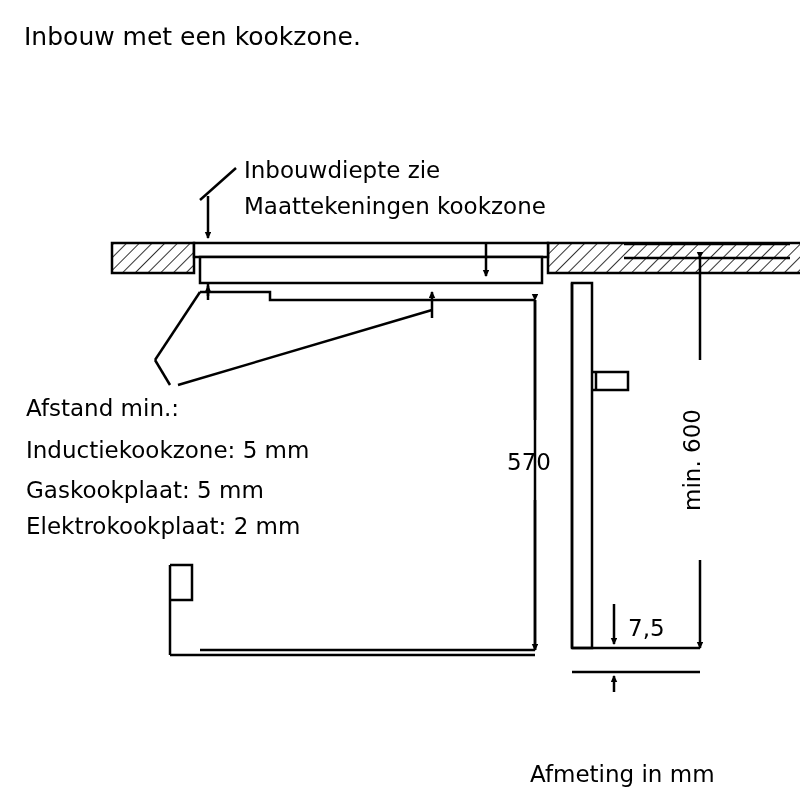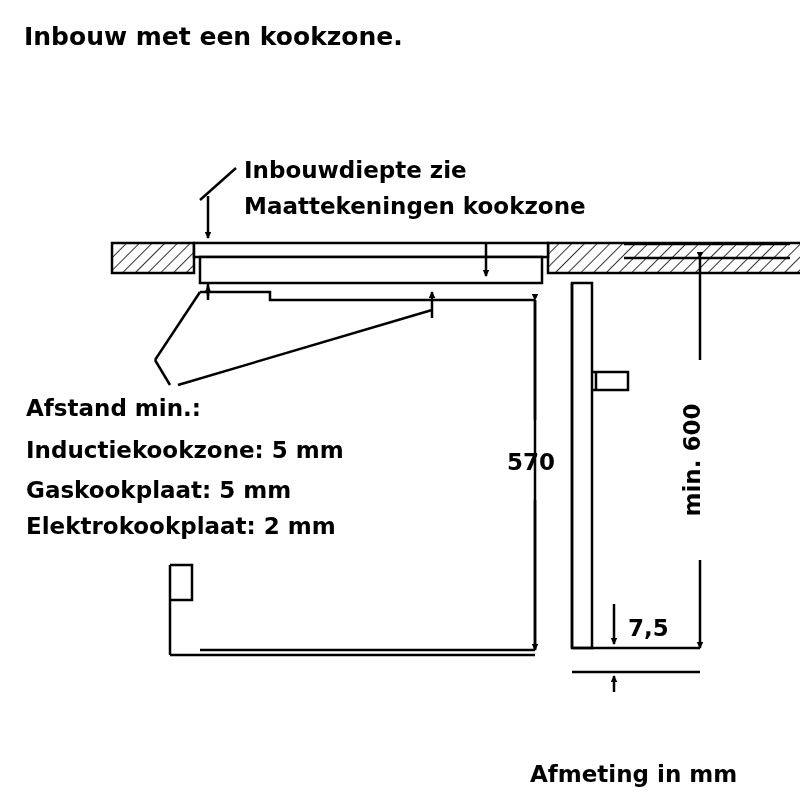--- a/index.html
+++ b/index.html
@@ -11,21 +11,20 @@
     width: 800px;
     height: 800px;
     font-family: "DejaVu Sans", sans-serif;
     color: #000000;
     overflow: hidden;
   }
   #page {
     position: relative;
     width: 800px;
     height: 668px;
-    font-weight: bold;
   }
   #diagram-svg {
     position: absolute;
     left: 0;
     top: 0;
   }
   .ttl {
     font-size: 25px;
     fill: #000;
     font-family: "DejaVu Sans", sans-serif;

